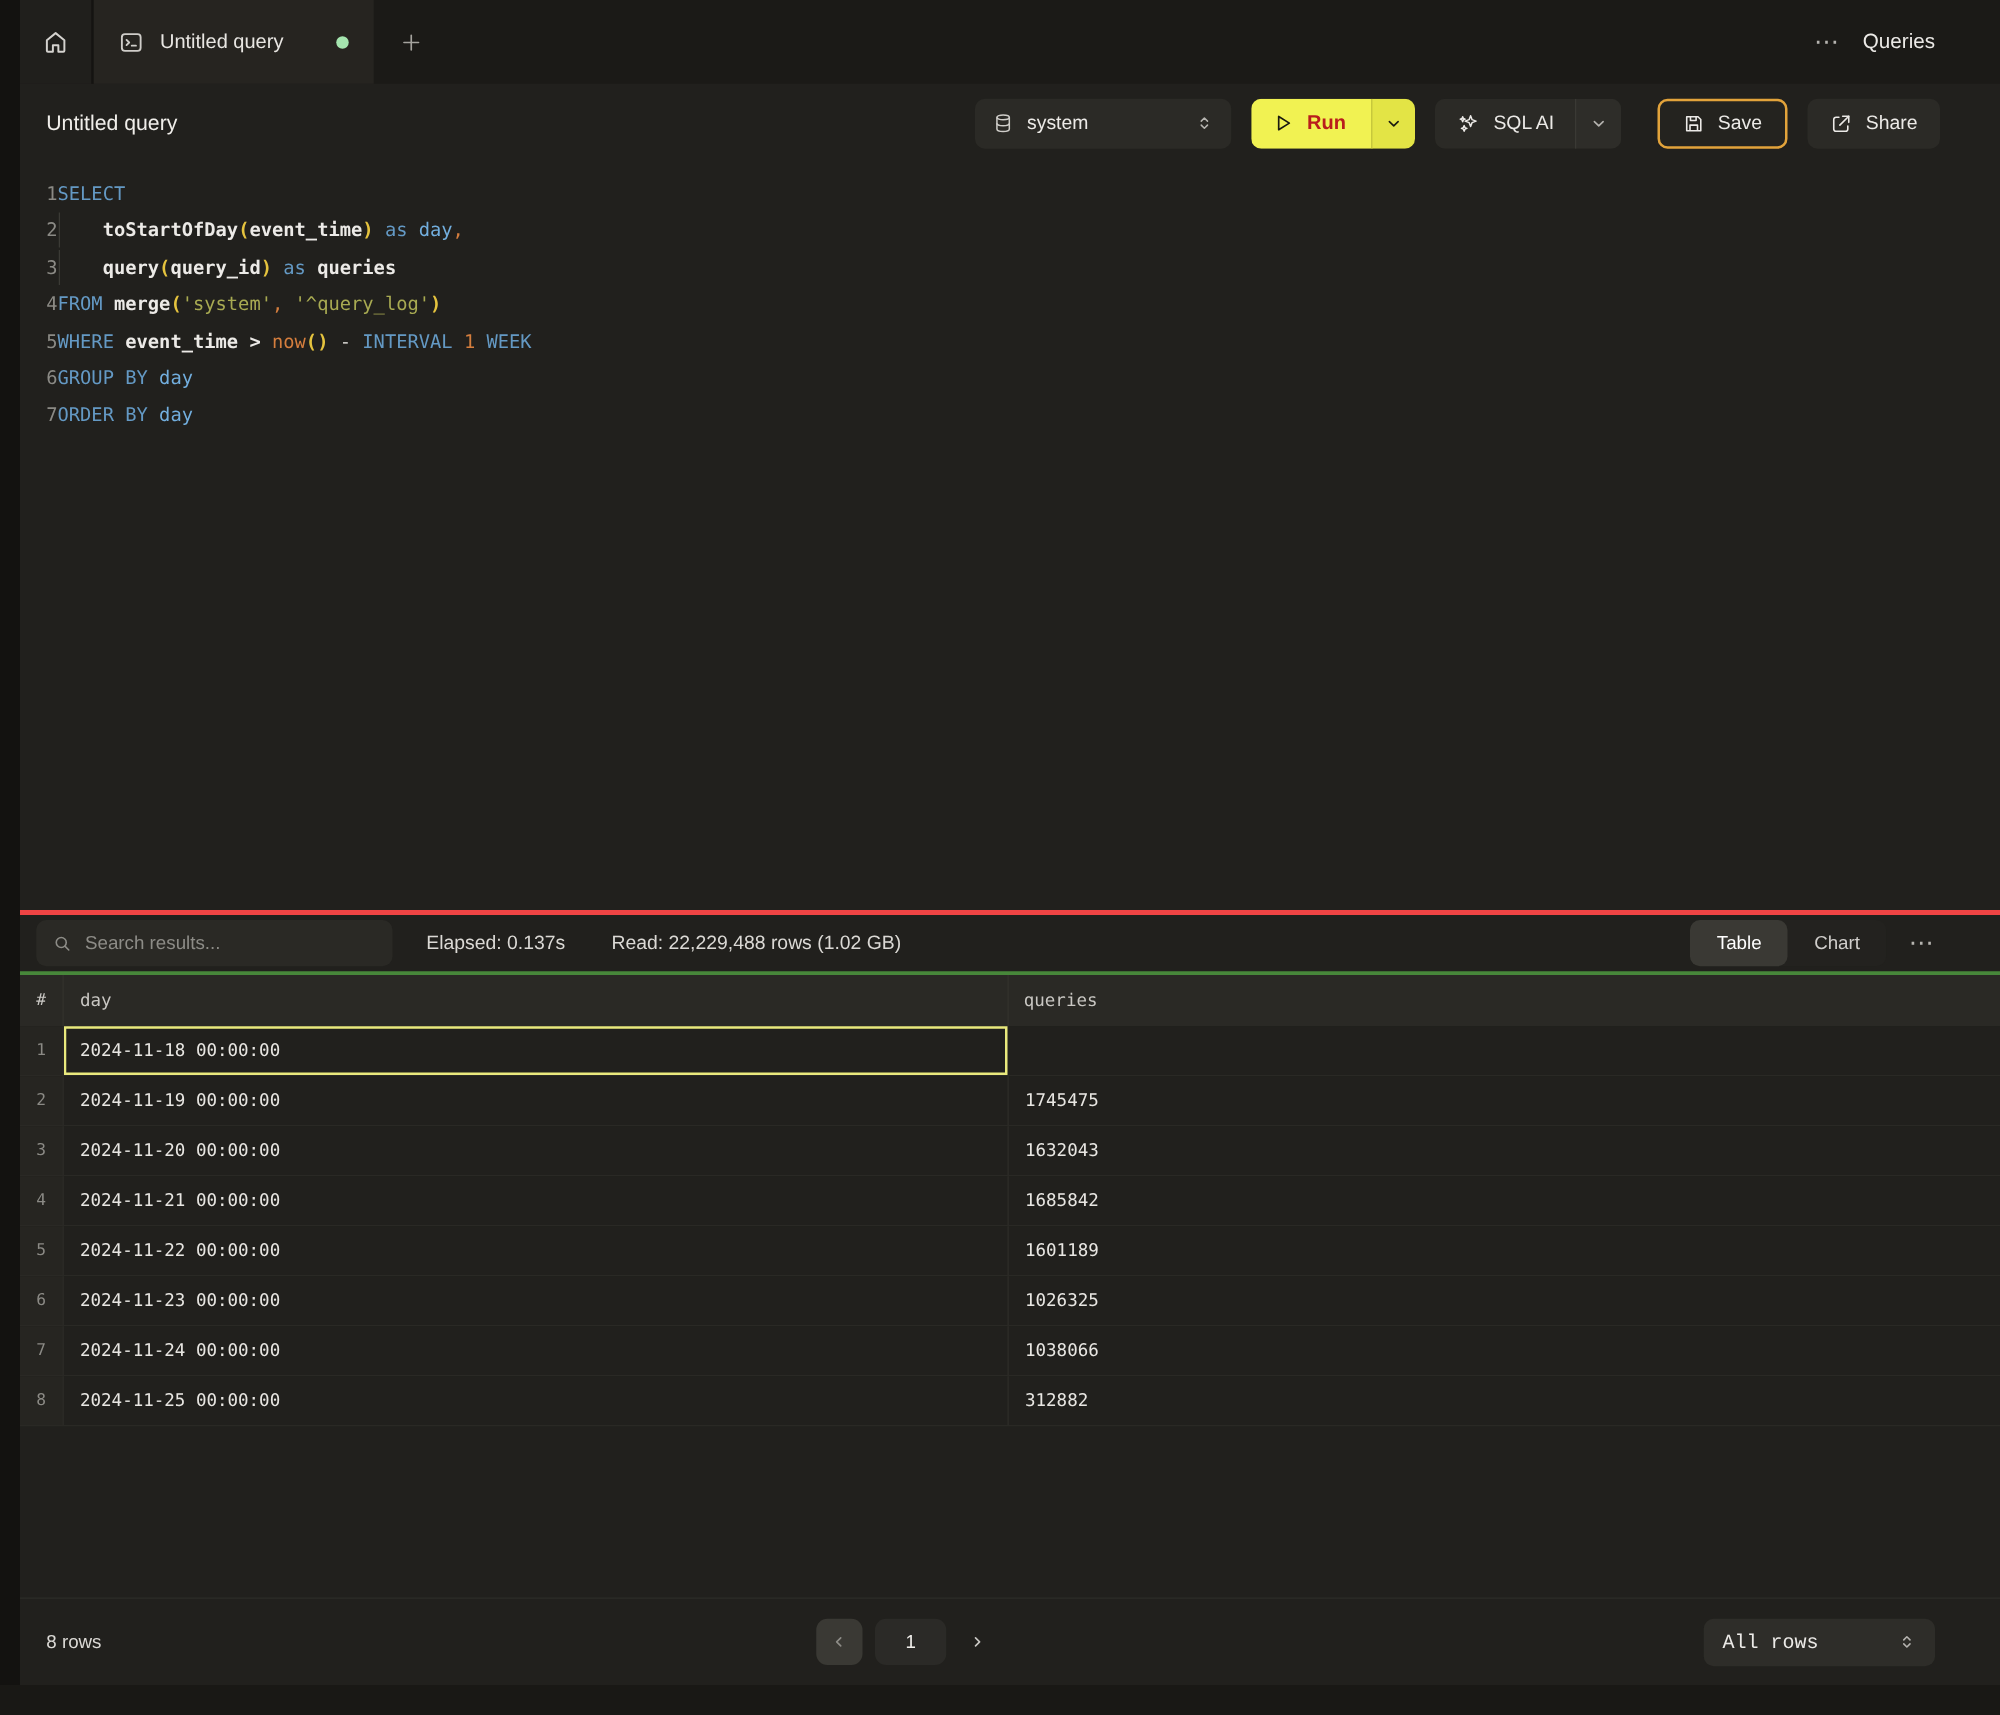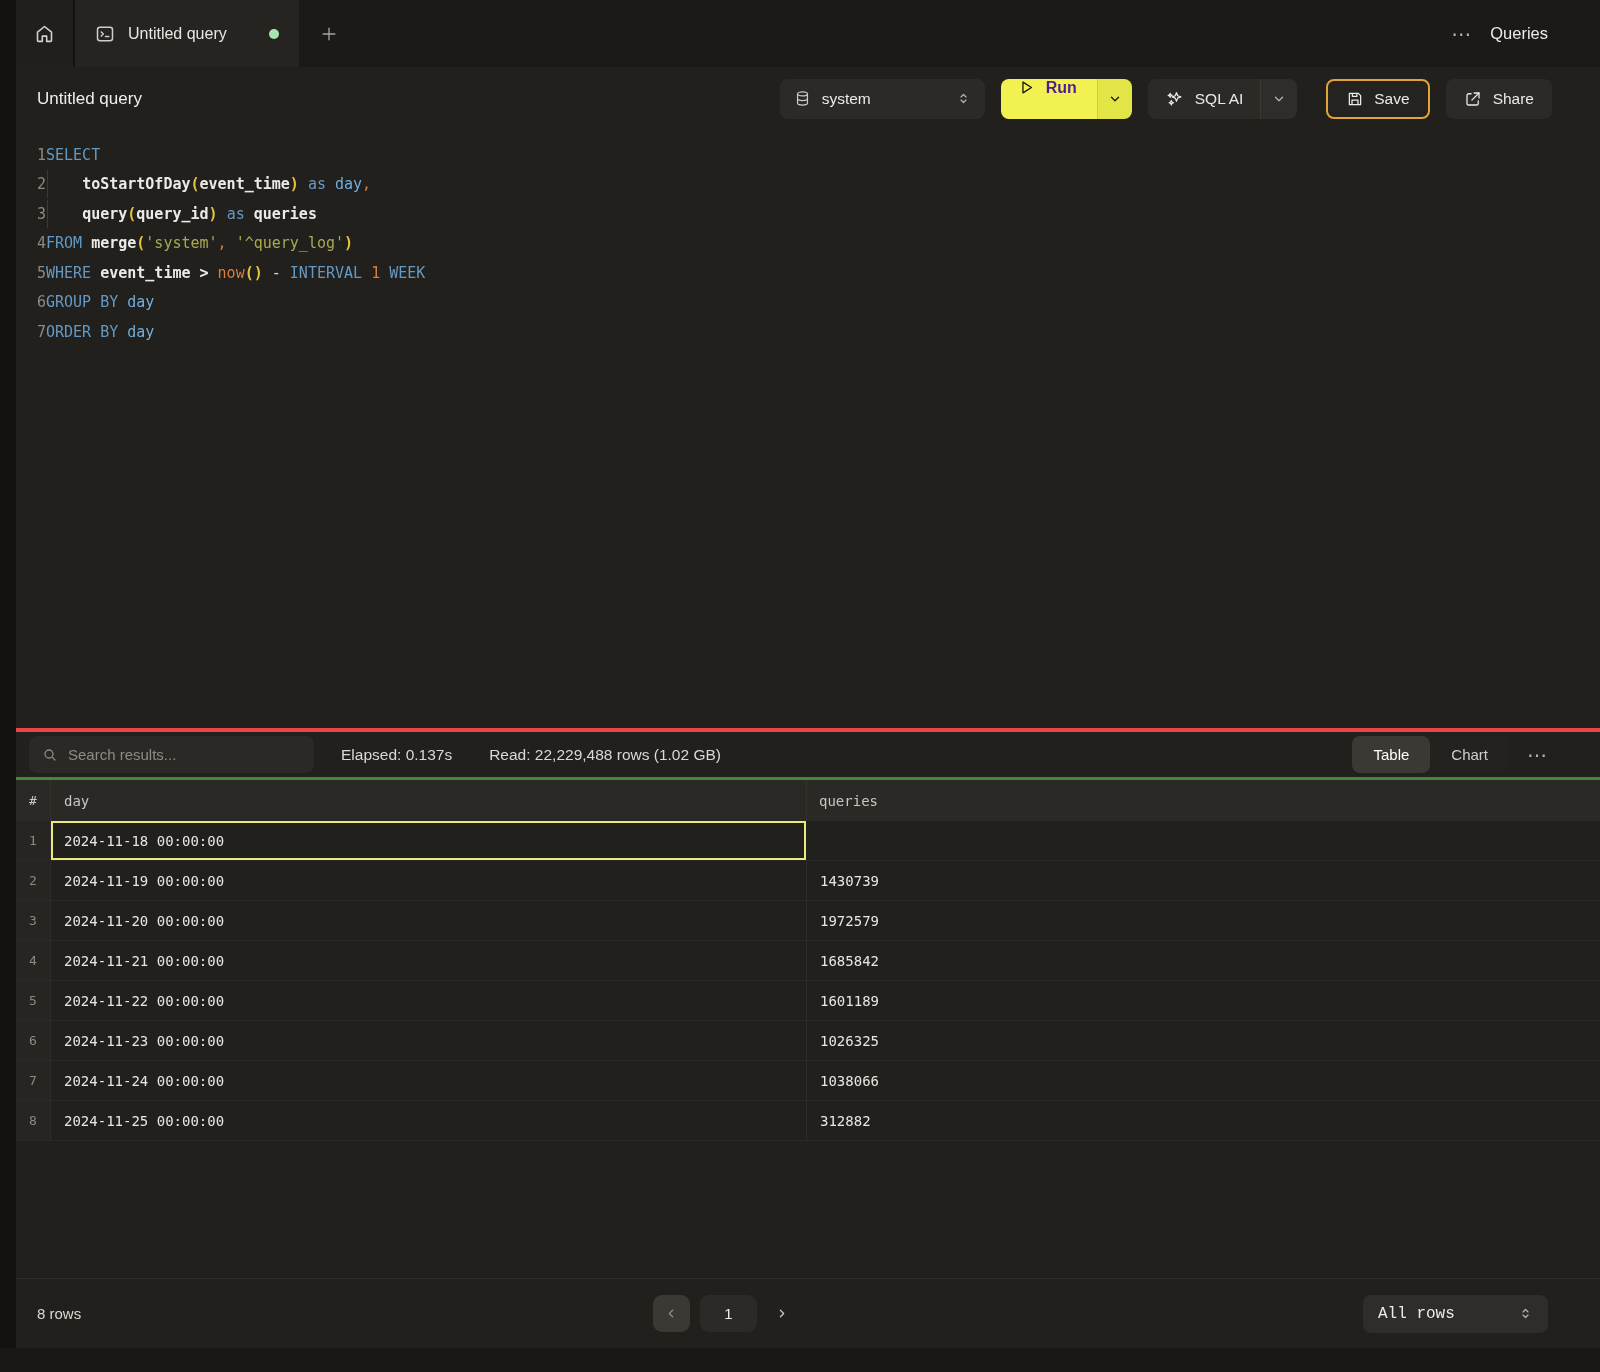--- a/index.html
+++ b/index.html
@@ -26,21 +26,21 @@
   .queries-label { font-size:16.5px; color:#eceae7; cursor:pointer; }
 
   
   .querybar { position:absolute; left:16px; right:0; top:67px; height:63px; display:flex; align-items:center; padding:0 48px 0 21px; }
   .query-title { font-size:17px; color:#f0eeea; }
   .actions { margin-left:auto; display:flex; align-items:center; gap:16px; }
   .btn { height:40px; border-radius:8px; background:#2b2a26; color:#eceae7; display:flex; align-items:center; font-size:15.5px; border:none; cursor:pointer; font-family:"Liberation Sans", sans-serif; }
   .db-select { width:205px; padding:0 14px; gap:11px; justify-content:flex-start; }
   .db-select .updown { margin-left:auto; }
   .split-group { display:flex; height:40px; border-radius:8px; overflow:hidden; }
-  .run-main { background:#f1f252; color:#4c1d95; padding:0 20px 0 17px; gap:11px; font-weight:700; font-size:16px; display:flex; align-items:flex-start; border:none; cursor:pointer; }
+  .run-main { background:#f1f252; color:#b91c1c; padding:0 20px 0 17px; gap:11px; font-weight:700; font-size:16px; display:flex; align-items:center; border:none; cursor:pointer; }
   .run-caret { background:#e3e445; width:35px; border:none; border-left:1px solid #c9ca3c; color:#1a1a10; display:flex; align-items:center; justify-content:center; cursor:pointer; }
   .ai-main { background:#2b2a26; padding:0 17px; gap:11px; border-radius:0; }
   .ai-caret { background:#2e2d29; width:37px; border-left:1px solid #3a3934; justify-content:center; border-radius:0; }
   .save-btn { border:2px solid #e2a33b; background:#24231f; padding:0 18px; gap:10px;margin-left:13px; }
   .share-btn { padding:0 18px; gap:11px; }
   .icon { display:flex; align-items:center; }
 
   
   .editor { position:absolute; left:16px; right:0; top:130px; height:598px; padding-top:10px; font-family:"DejaVu Sans Mono", monospace; font-size:15px; cursor:text; }
   .code-line { display:flex; height:29.5px; align-items:center; }
@@ -275,26 +275,26 @@
     <div class="h-queries">queries</div>
   </div>
   <div>
       <div class="t-row">
         <div class="t-gutter">1</div>
         <div class="t-cell t-day sel">2024-11-18 00:00:00</div>
       </div>
       <div class="t-row">
         <div class="t-gutter">2</div>
         <div class="t-cell t-day">2024-11-19 00:00:00</div>
-        <div class="t-cell t-queries">1430739</div>
+        <div class="t-cell t-queries">1745475</div>
       </div>
       <div class="t-row">
         <div class="t-gutter">3</div>
         <div class="t-cell t-day">2024-11-20 00:00:00</div>
-        <div class="t-cell t-queries">1972579</div>
+        <div class="t-cell t-queries">1632043</div>
       </div>
       <div class="t-row">
         <div class="t-gutter">4</div>
         <div class="t-cell t-day">2024-11-21 00:00:00</div>
         <div class="t-cell t-queries">1685842</div>
       </div>
       <div class="t-row">
         <div class="t-gutter">5</div>
         <div class="t-cell t-day">2024-11-22 00:00:00</div>
         <div class="t-cell t-queries">1601189</div>

